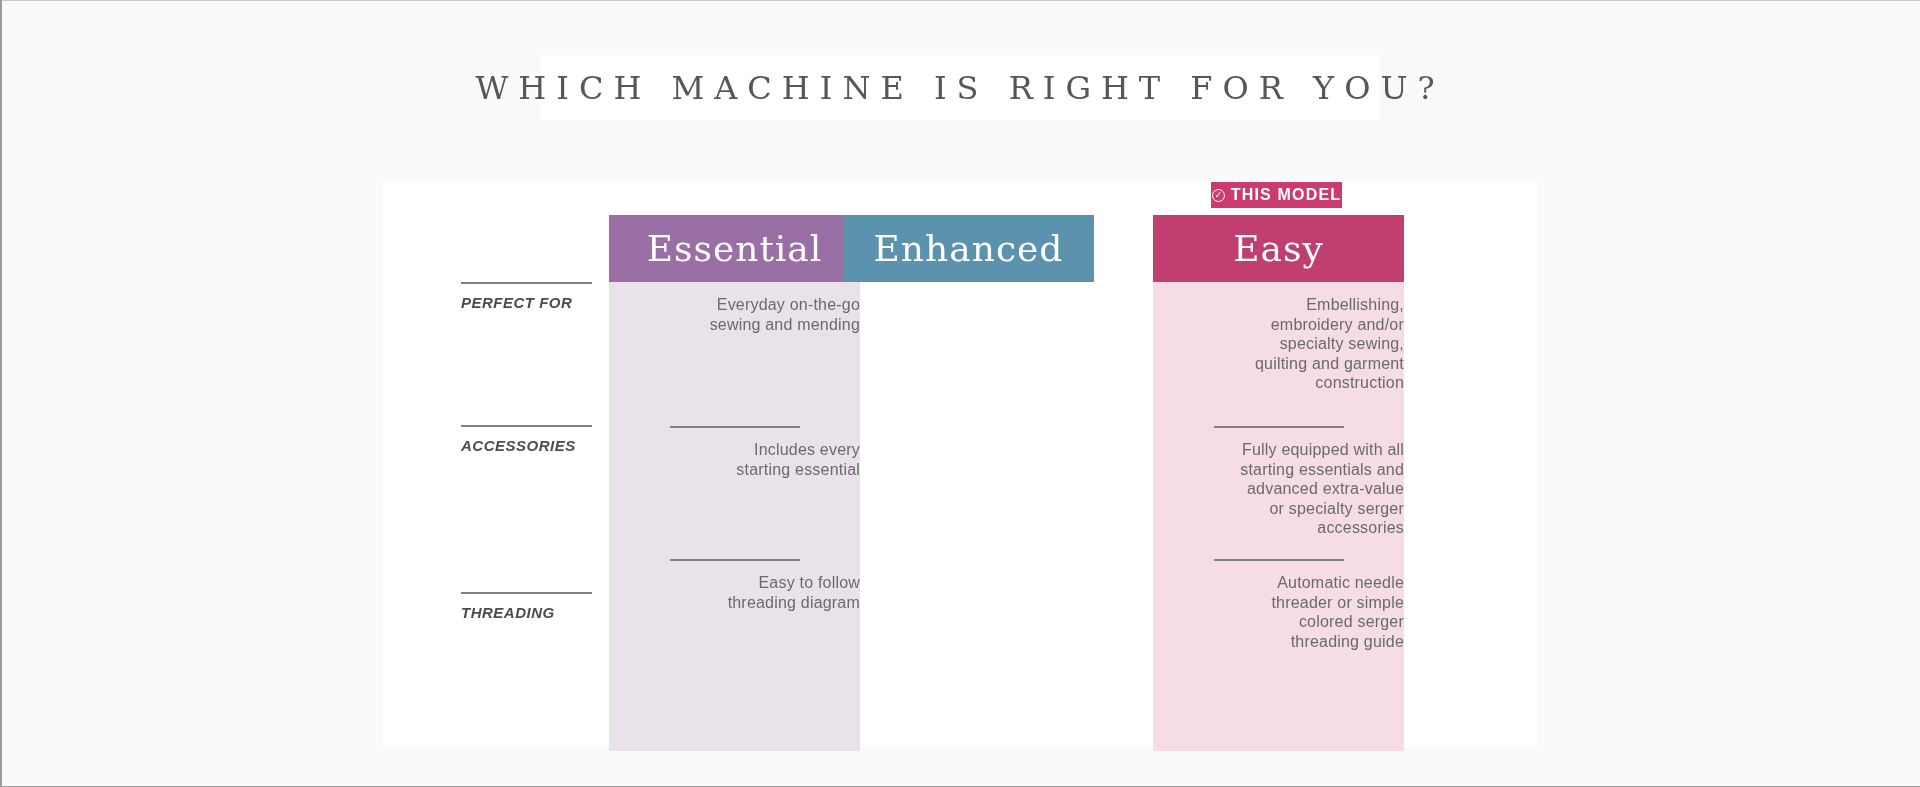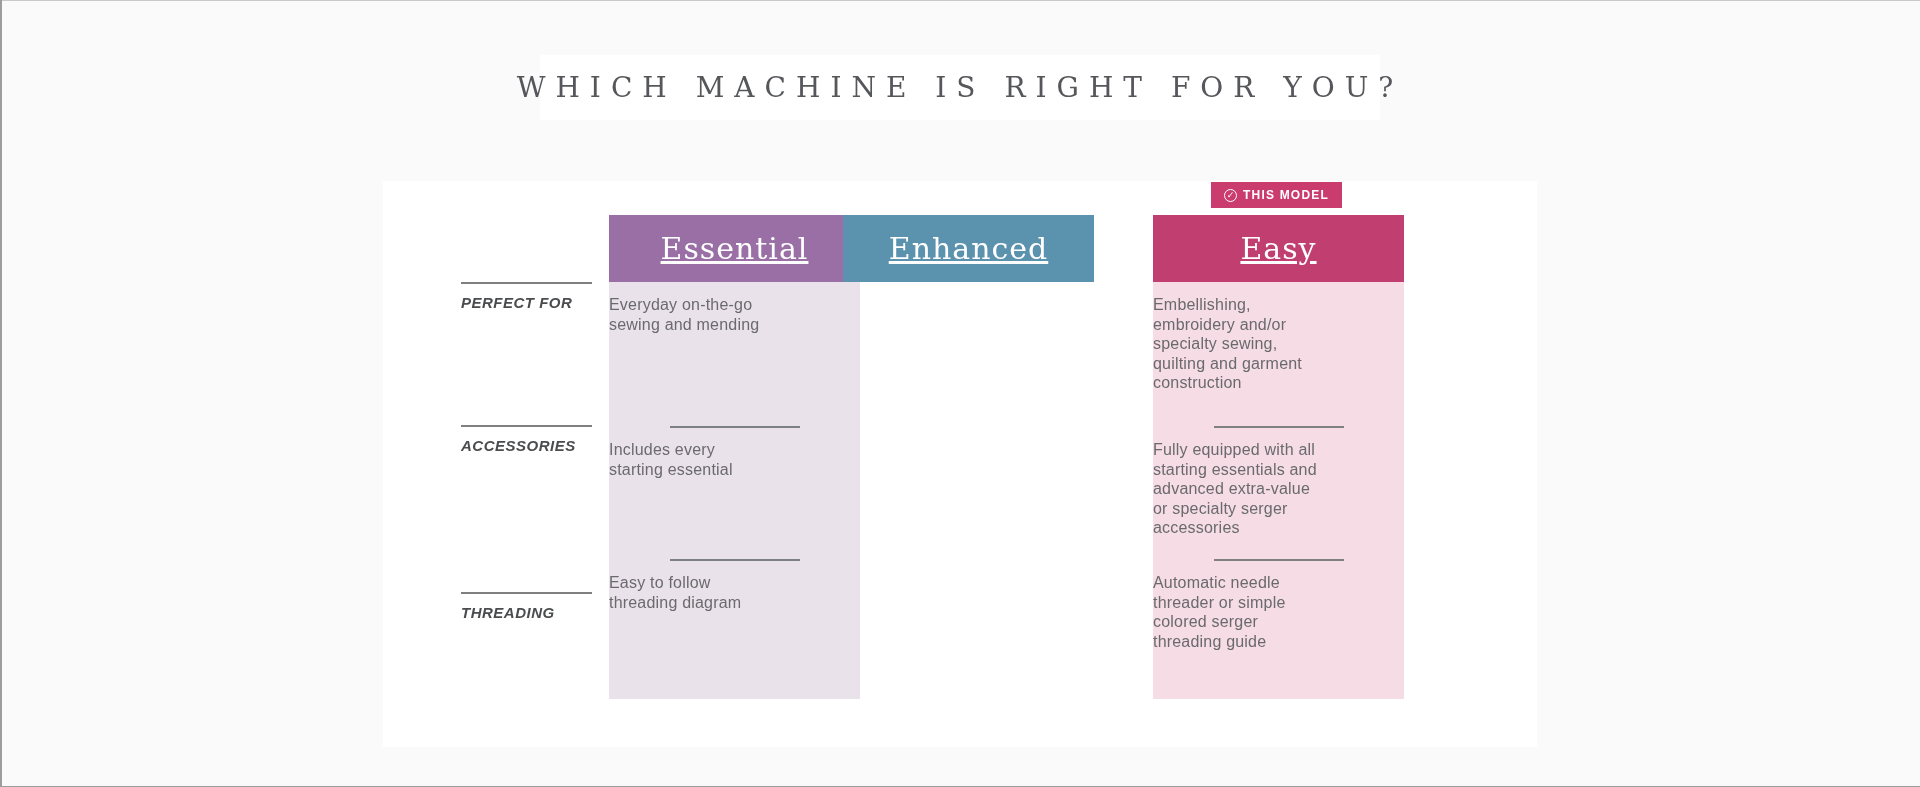--- a/index.html
+++ b/index.html
@@ -20,21 +20,21 @@
   
   .title-box {
     position: absolute;
     left: 540px; top: 55px;
     width: 840px; height: 65px;
     background: #ffffff;
     display: flex; align-items: center; justify-content: center;
   }
   .title-text {
     font-family: "DejaVu Serif", serif;
-    font-size: 28px;
+    font-size: 32px;
     font-weight: 500;
     letter-spacing: 10px;
     color: #56575a;
     white-space: nowrap;
   }
 
   
   .panel {
     position: absolute;
     left: 383px; top: 181px;
@@ -55,21 +55,21 @@
     width: 13px; height: 13px;
     border: 1.5px solid #ffffff;
     border-radius: 50%;
     display: flex; align-items: center; justify-content: center;
     color: #ffffff; font-size: 9px; line-height: 1;
     box-sizing: border-box;
     flex: 0 0 auto;
   }
   .badge-text {
     color: #ffffff;
-    font-size: 12px;
+    font-size: 16px;
     font-weight: bold;
     letter-spacing: 1.2px;
     white-space: nowrap;
   }
 
   
   .row-label {
     position: absolute;
     left: 461px;
     width: 131px;
@@ -96,47 +96,46 @@
   .tier.pos1 { left: 843px; }
   .tier.pos2 { left: 1153px; }
 
   .tier-header {
     height: 67px;
     display: flex; align-items: center; justify-content: center;
     background: #888888;
   }
   .tier-name {
     font-family: "DejaVu Serif", serif;
-    font-size: 30px;
+    font-size: 36px;
     font-weight: 500;
     color: #ffffff;
     letter-spacing: 1px;
-    text-decoration: underline;
   }
 
   .tier-body { background: #ffffff; }
   .tier.bordered .tier-body {
     border: 3px solid #4d87a3;
     border-top: none;
     box-sizing: border-box;
   }
 
   .cell { box-sizing: border-box; overflow: hidden; }
   .cell.r1 { height: 144px; padding-top: 13px; }
   .cell.r2 { height: 133px; }
-  .cell.r3 { height: 140px; }
+  .cell.r3 { height: 192px; }
 
   .cell-divider {
     width: 130px;
     margin: 0 auto;
     border-top: 2px solid #7f8082;
   }
   .cell-text {
     margin-top: 12px;
-    text-align: left;
+    text-align: right;
     font-size: 16px;
     line-height: 19.5px;
     color: #6a6a6c;
     letter-spacing: 0.2px;
     white-space: pre-line;
   }
   .cell.r1 .cell-text { margin-top: 0; }
 </style>
 </head>
 <body>

